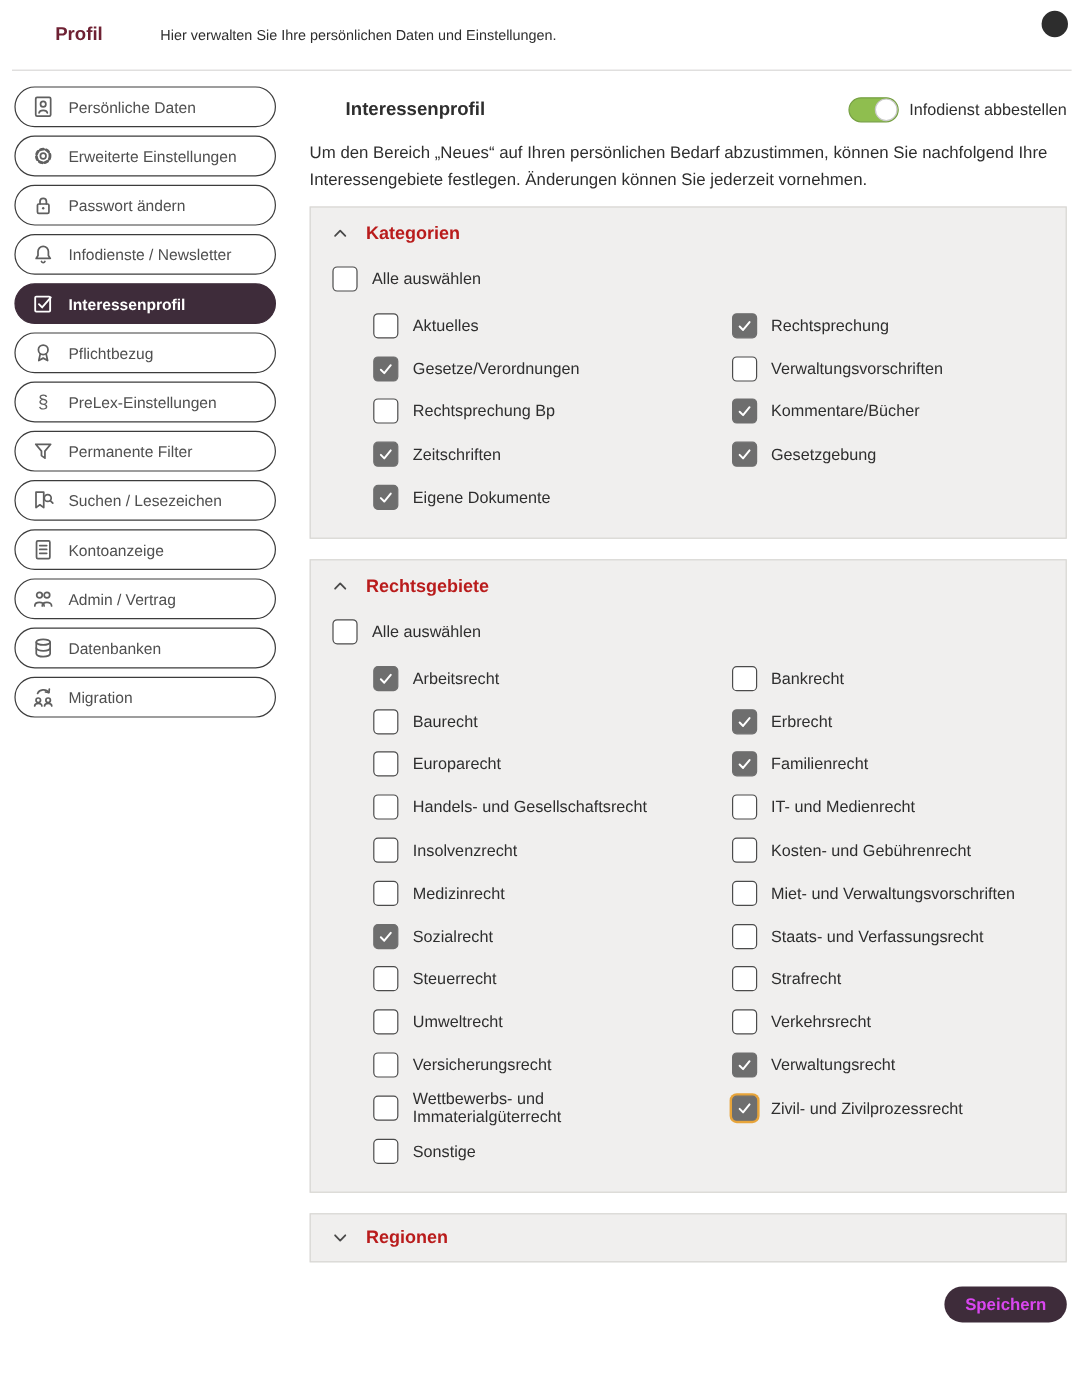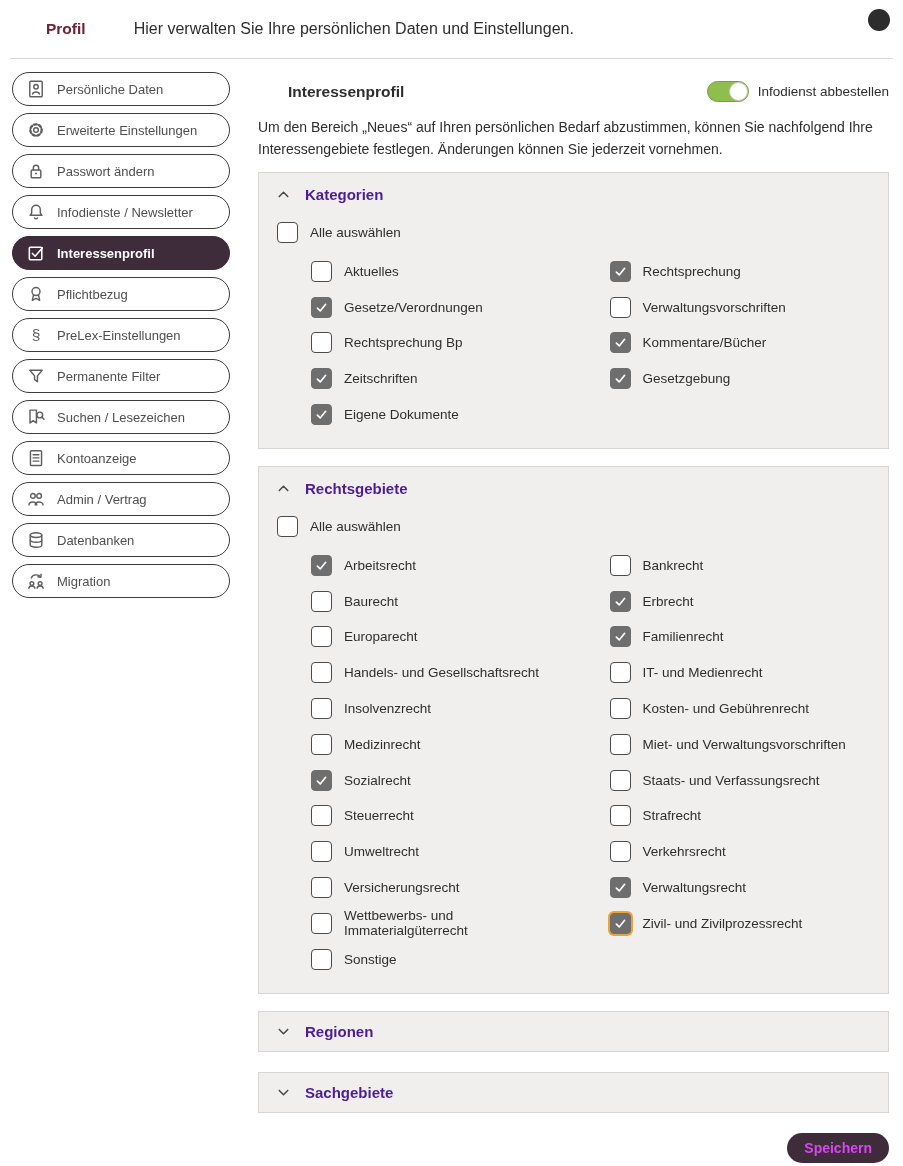--- a/index.html
+++ b/index.html
@@ -9,21 +9,21 @@
     background:#ffffff; color:#2e2e2e; overflow:hidden;
     -webkit-font-smoothing:antialiased;
   }
   .icon { display:inline-flex; align-items:center; justify-content:center; flex:none; }
   .icon svg { display:block; }
 
   
   .app-header { position:relative; height:58px; display:flex; align-items:center; padding:0 14px; }
   .app-header .icon { width:24px; height:24px; color:#3c3c3c; margin-right:8px; }
   .app-title { font-size:15.5px; font-weight:bold; color:#6e2133; margin-right:48px; }
-  .app-subtitle { font-size:16px; color:#2e2e2e; }
+  .app-subtitle { font-size:12px; color:#2e2e2e; }
   .close-btn {
     position:absolute; right:13px; top:9px; width:22px; height:22px; border-radius:50%;
     background:#2d2d2d; border:none; display:flex; align-items:center; justify-content:center; cursor:pointer;
   }
   .divider { border-top:1px solid #d9d8d6; margin:0 10px; }
 
   
   .content { display:flex; padding:13px 14px 0 12px; gap:28px; }
 
   
@@ -52,21 +52,21 @@
     background:#fff; border:1px solid #c9c9c9;
   }
   .toggle-label { font-size:13.5px; color:#2e2e2e; }
   .description { font-size:14px; line-height:1.55; color:#2e2e2e; margin:15px 0 12px; }
 
   
   .panel { background:#f0efee; border:1px solid #d8d6d3; margin-bottom:17px; padding:13px 16px 16px; }
   .panel.collapsed { padding:11px 16px; margin-bottom:20px; }
   .panel-head { display:flex; align-items:center; gap:13px; cursor:pointer; }
   .panel-head .icon { width:17px; height:17px; color:#4a4a4a; }
-  .panel-title { font-size:15px; font-weight:bold; color:#4c1d95; }
+  .panel-title { font-size:15px; font-weight:bold; color:#b91c1c; }
 
   .cb { width:21px; height:21px; border-radius:4px; background:#fff; border:1.5px solid #4b4b4b;
         display:flex; align-items:center; justify-content:center; cursor:pointer; flex:none; }
   .cb.checked { background:#6e6e6e; border-color:#6e6e6e; }
   .cb.focus { box-shadow:0 0 0 2px #e7a43a; }
   .cb svg { display:block; }
 
   .select-all { display:flex; align-items:center; gap:12px; margin:15px 0 0 2px; height:28px;text-align:right; }
   .cb-label { font-size:13.5px; color:#2e2e2e; }
   .cols { display:flex; margin-top:7px; }
@@ -460,30 +460,20 @@
           <section class="panel collapsed">
             <div class="panel-head">
               <span class="icon">
                 <svg width="17" height="17" viewBox="0 0 18 18" fill="none" stroke="currentColor" stroke-width="1.6" stroke-linecap="round" stroke-linejoin="round">
                   <polyline points="4.5,6.8 9,11.4 13.5,6.8"></polyline>
                 </svg>
               </span>
               <span class="panel-title">Regionen</span>
             </div>
           </section>
-          <section class="panel collapsed">
-            <div class="panel-head">
-              <span class="icon">
-                <svg width="17" height="17" viewBox="0 0 18 18" fill="none" stroke="currentColor" stroke-width="1.6" stroke-linecap="round" stroke-linejoin="round">
-                  <polyline points="4.5,6.8 9,11.4 13.5,6.8"></polyline>
-                </svg>
-              </span>
-              <span class="panel-title">Sachgebiete</span>
-            </div>
-          </section>
         </div>
 
       <div class="save-row">
         <button class="save-btn">Speichern</button>
       </div>
     </main>
   </div>
 </div>
 
 </body></html>

